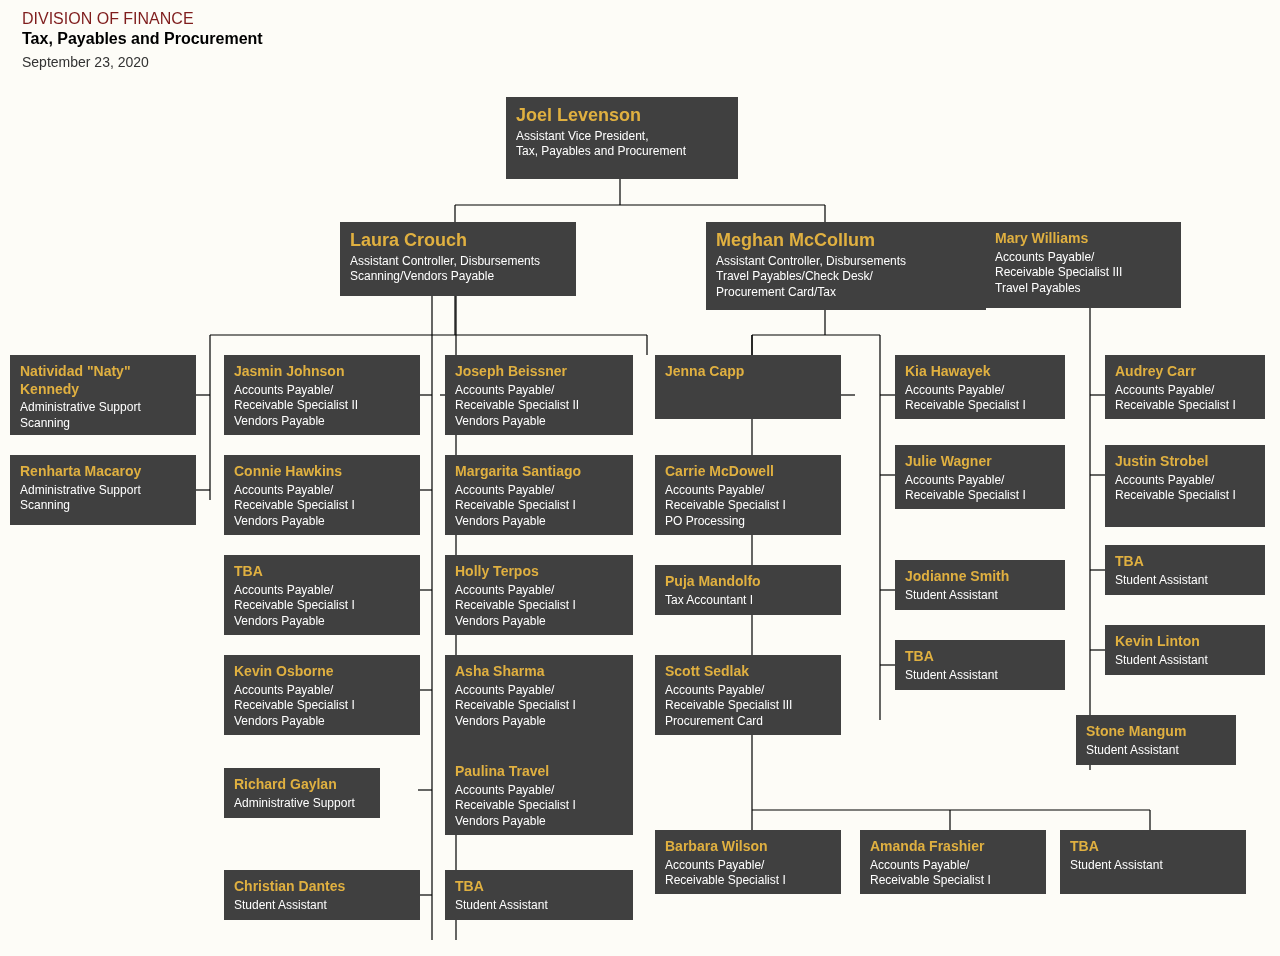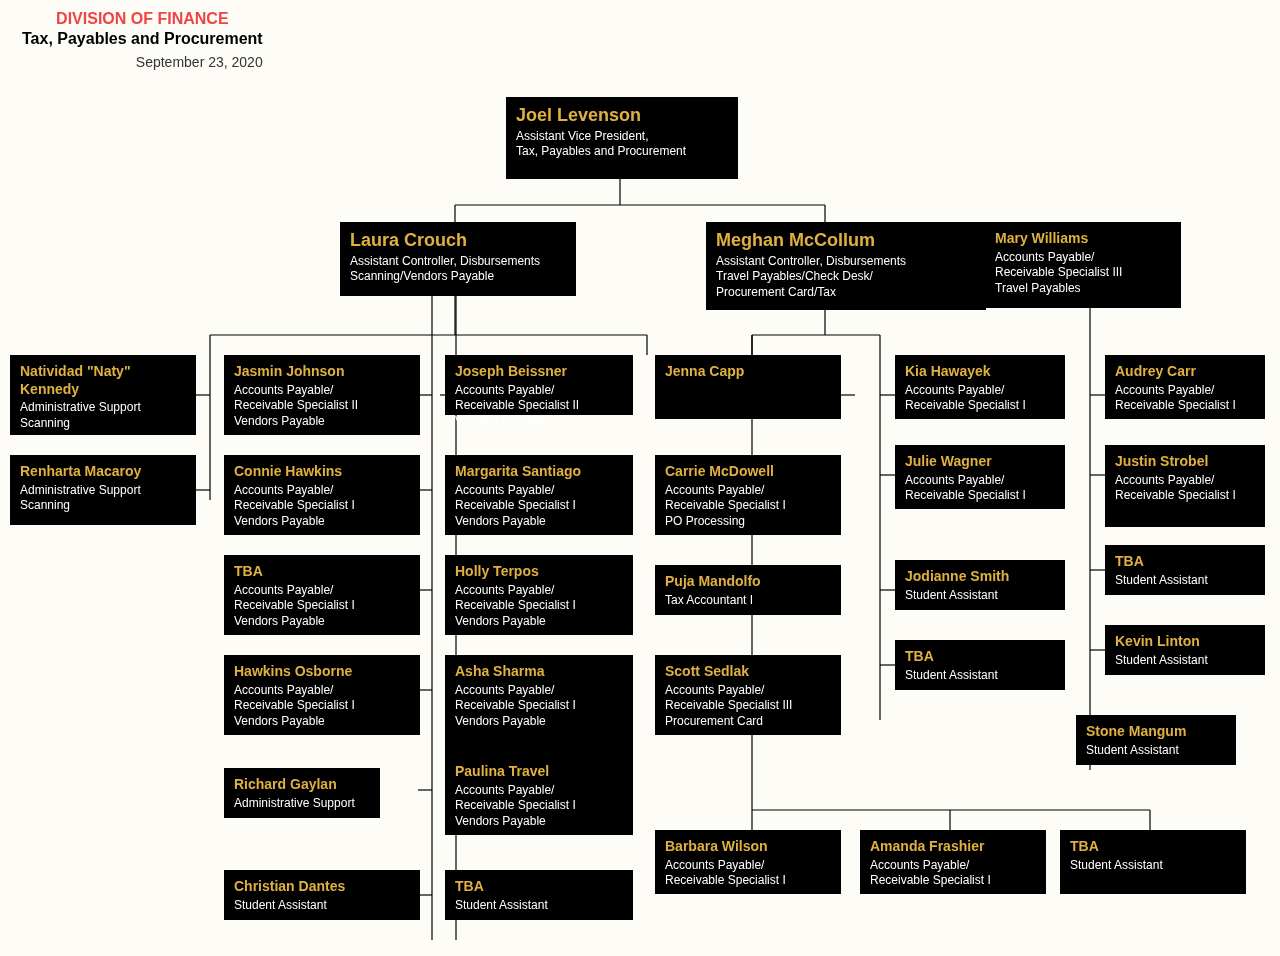--- a/index.html
+++ b/index.html
@@ -11,27 +11,27 @@
     background: #fdfcf7;
     font-family: Arial, Helvetica, sans-serif;
     position: relative;
     overflow: hidden;
   }
   .header {
     position: absolute;
     left: 22px;
     top: 10px;
   }
-  .h1 { font-weight: bold; font-size: 16px; color: #ef4444; text-align: center; }
+  .h1 { font-weight: normal; font-size: 16px; color: #7f1d1d; }
   .h2 { font-weight: bold; font-size: 16px; color: #000; margin-top: 2px; }
-  .date { font-size: 14px; color: #333; margin-top: 6px; text-align: right; }
+  .date { font-size: 14px; color: #333; margin-top: 6px; }
 
   .node {
     position: absolute;
-    background: #000000;
+    background: #404040;
     padding: 8px 10px 10px 10px;
   }
   .node .name {
     color: #e0b040;
     font-weight: bold;
     font-size: 14px;
     line-height: 1.25;
   }
   .node.big .name { font-size: 18px; line-height: 1.2; }
   .node .role {
@@ -172,35 +172,35 @@
 Receivable Specialist I
 Vendors Payable</div>
 </div>
 <div class="node" style="left:224px; top:555px; width:196px; height:80px">
   <div class="name">TBA</div>
   <div class="role">Accounts Payable/
 Receivable Specialist I
 Vendors Payable</div>
 </div>
 <div class="node" style="left:224px; top:655px; width:196px; height:80px">
-  <div class="name">Hawkins Osborne</div>
+  <div class="name">Kevin Osborne</div>
   <div class="role">Accounts Payable/
 Receivable Specialist I
 Vendors Payable</div>
 </div>
 <div class="node" style="left:224px; top:768px; width:156px; height:50px">
   <div class="name">Richard Gaylan</div>
   <div class="role">Administrative Support</div>
 </div>
 <div class="node" style="left:224px; top:870px; width:196px; height:50px">
   <div class="name">Christian Dantes</div>
   <div class="role">Student Assistant</div>
 </div>
 
-<div class="node" style="left:445px; top:355px; width:188px; height:60px">
+<div class="node" style="left:445px; top:355px; width:188px; height:80px">
   <div class="name">Joseph Beissner</div>
   <div class="role">Accounts Payable/
 Receivable Specialist II
 Vendors Payable</div>
 </div>
 <div class="node" style="left:445px; top:455px; width:188px; height:80px">
   <div class="name">Margarita Santiago</div>
   <div class="role">Accounts Payable/
 Receivable Specialist I
 Vendors Payable</div>

